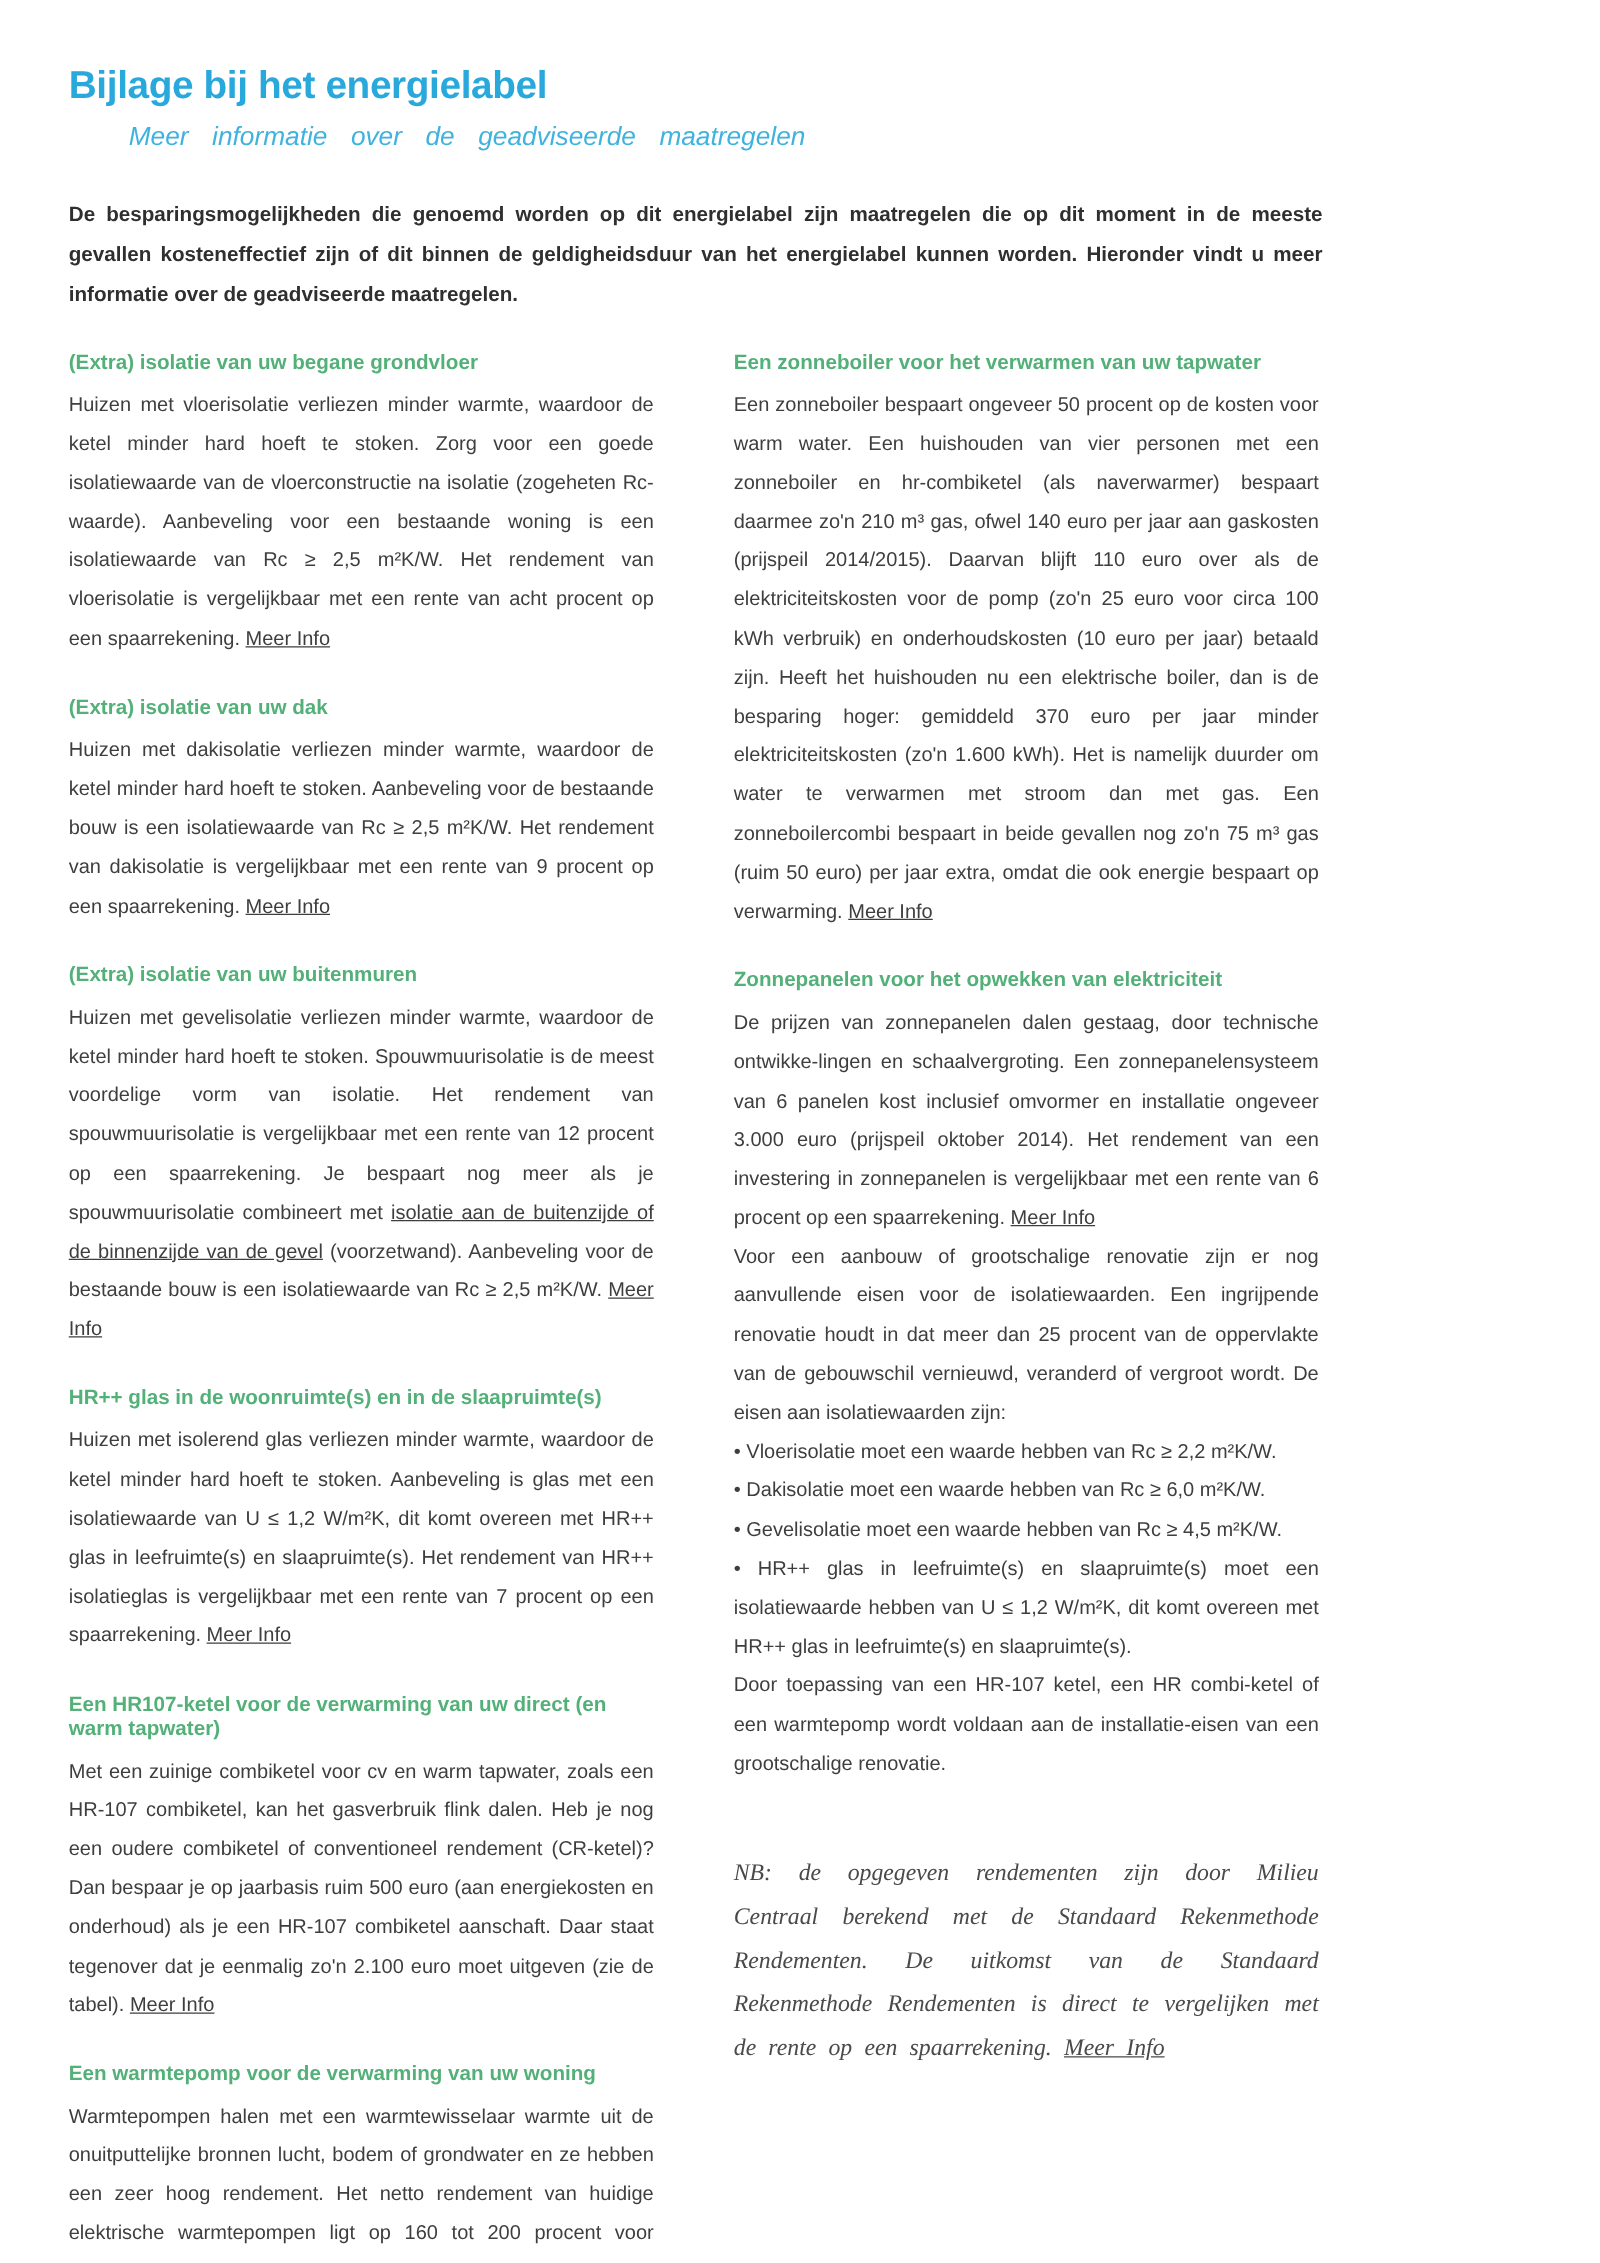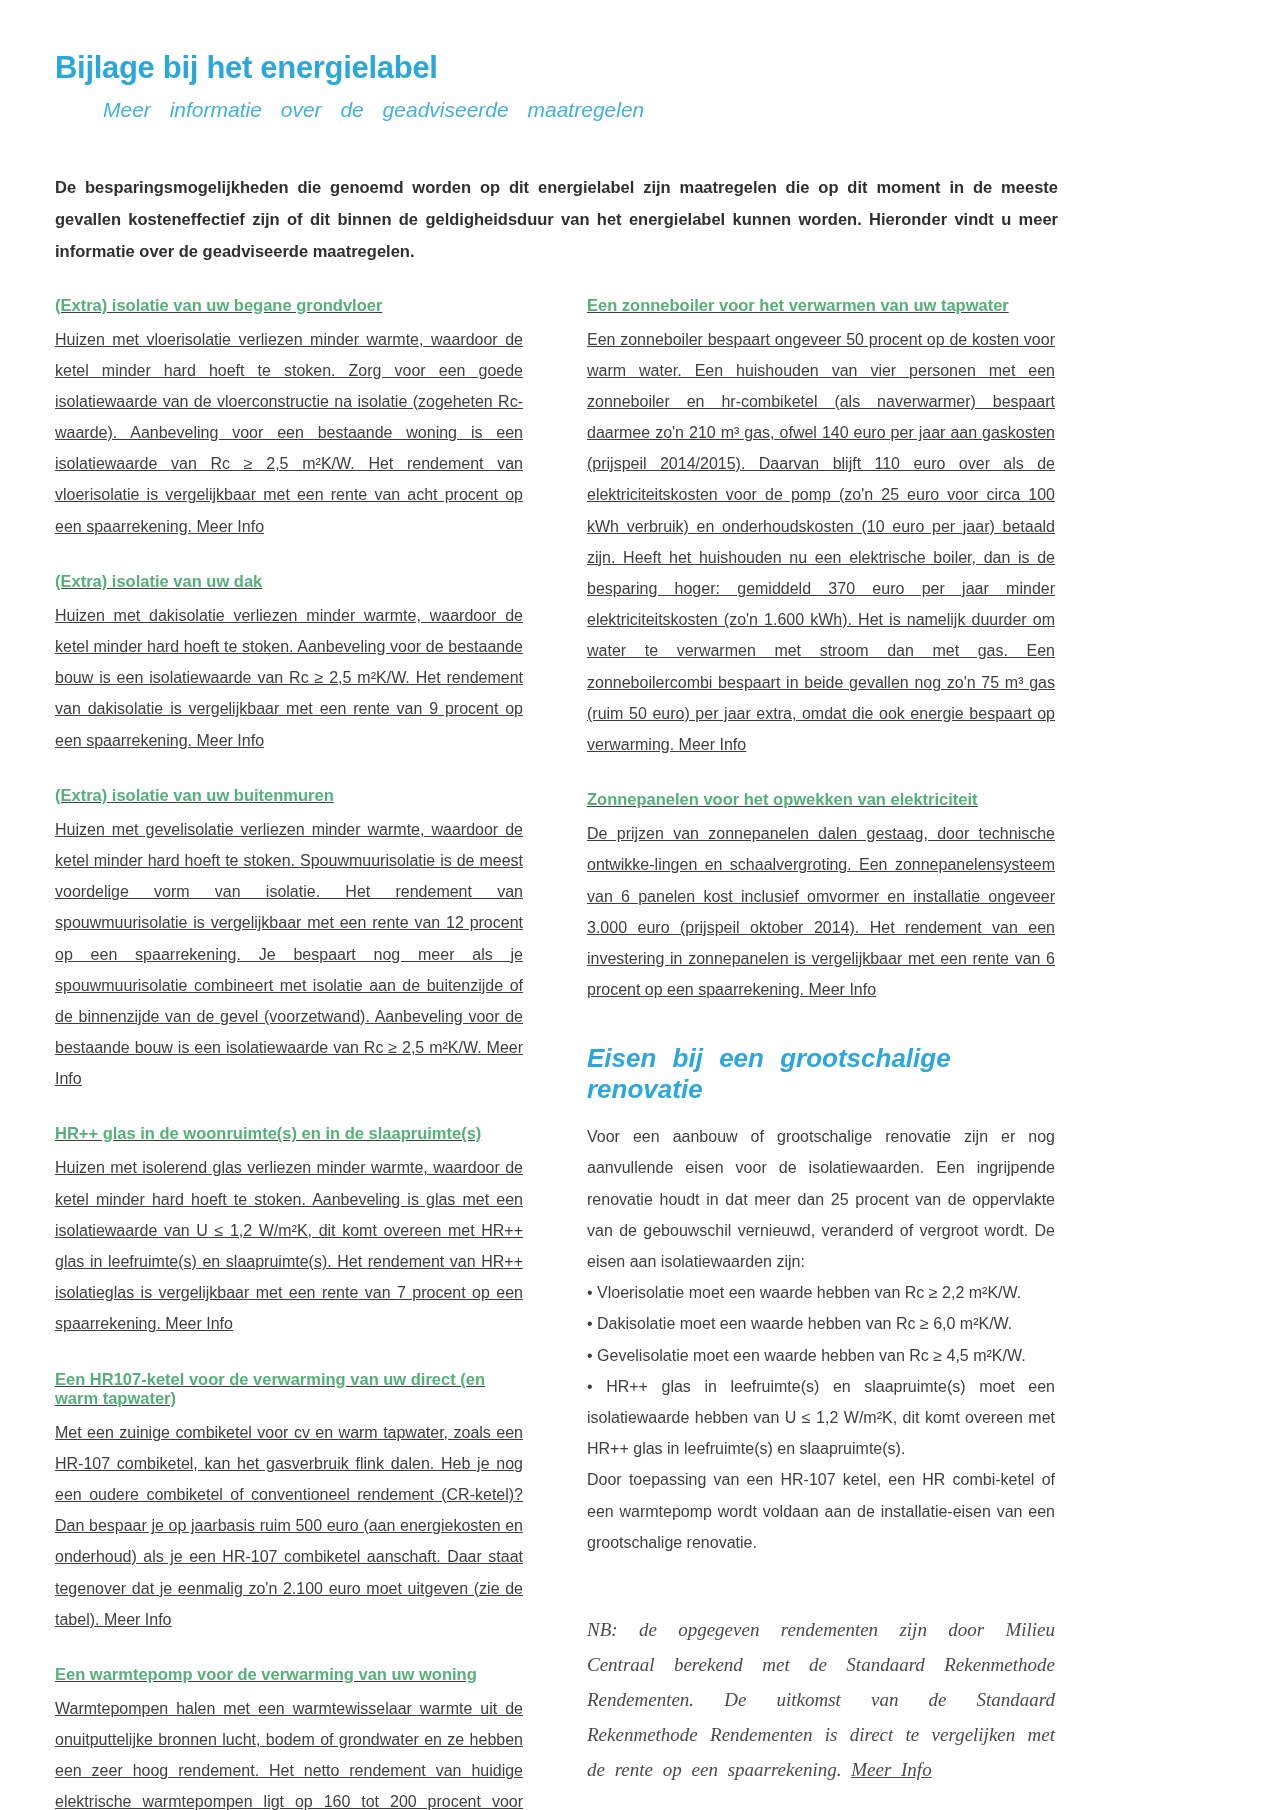--- a/index.html
+++ b/index.html
@@ -21,32 +21,32 @@
   .doc-subtitle {
     color: #3fb2de;
     font-size: 21px;
     font-style: italic;
     font-weight: 500;
     word-spacing: 13px;
     margin-top: 12px;
     margin-left: 48px;
   }
   .intro {
-    margin-top: 49px;
+    margin-top: 34px;
     font-weight: bold;
     color: #2f2f2f;
     font-size: 16.5px;
     line-height: 1.95;
     text-align: justify;
   }
 
   .cols { display: flex; gap: 64px; margin-top: 28px; }
   .col { width: 468px; }
 
-  .sec { margin-top: 30px; text-decoration: underline; }
+  .sec { margin-top: 30px; }
   .col .sec:first-child { margin-top: 0; }
   .sec-h {
     color: #53b078;
     font-size: 16.5px;
     font-weight: bold;
     margin-bottom: 9px;
   }
   .sec-p, .bullet, .reno-p {
     font-size: 16px;
     line-height: 1.95;
@@ -131,21 +131,20 @@
         <h3 class="sec-h">Een zonneboiler voor het verwarmen van uw tapwater</h3>
         <p class="sec-p"><span>Een zonneboiler bespaart ongeveer 50 procent op de kosten voor warm water. Een huishouden van vier personen met een zonneboiler en hr-combiketel (als naverwarmer) bespaart daarmee zo'n 210 m³ gas, ofwel 140 euro per jaar aan gaskosten (prijspeil 2014/2015). Daarvan blijft 110 euro over als de elektriciteitskosten voor de pomp (zo'n 25 euro voor circa 100 kWh verbruik) en onderhoudskosten (10 euro per jaar) betaald zijn. Heeft het huishouden nu een elektrische boiler, dan is de besparing hoger: gemiddeld 370 euro per jaar minder elektriciteitskosten (zo'n 1.600 kWh). Het is namelijk duurder om water te verwarmen met stroom dan met gas. Een zonneboilercombi bespaart in beide gevallen nog zo'n 75 m³ gas (ruim 50 euro) per jaar extra, omdat die ook energie bespaart op verwarming. </span><a class="mi">Meer Info</a></p>
       </div>
 
       <div class="sec">
         <h3 class="sec-h">Zonnepanelen voor het opwekken van elektriciteit</h3>
         <p class="sec-p"><span>De prijzen van zonnepanelen dalen gestaag, door technische ontwikke-lingen en schaalvergroting. Een zonnepanelensysteem van 6 panelen kost inclusief omvormer en installatie ongeveer 3.000 euro (prijspeil oktober 2014). Het rendement van een investering in zonnepanelen is vergelijkbaar met een rente van 6 procent op een spaarrekening. </span><a class="mi">Meer Info</a></p>
       </div>
 
       <div>
-        <h2 class="reno-h">Eisen bij een grootschalige renovatie</h2>
         <p class="reno-p">Voor een aanbouw of grootschalige renovatie zijn er nog aanvullende eisen voor de isolatiewaarden. Een ingrijpende renovatie houdt in dat meer dan 25 procent van de oppervlakte van de gebouwschil vernieuwd, veranderd of vergroot wordt. De eisen aan isolatiewaarden zijn:</p>
         <p class="bullet">• Vloerisolatie moet een waarde hebben van Rc ≥ 2,2 m²K/W.</p>
         <p class="bullet">• Dakisolatie moet een waarde hebben van Rc ≥ 6,0 m²K/W.</p>
         <p class="bullet">• Gevelisolatie moet een waarde hebben van Rc ≥ 4,5 m²K/W.</p>
         <p class="bullet">• HR++ glas in leefruimte(s) en slaapruimte(s) moet een isolatiewaarde hebben van U ≤ 1,2 W/m²K, dit komt overeen met HR++ glas in leefruimte(s) en slaapruimte(s).</p>
         <p class="reno-p">Door toepassing van een HR-107 ketel, een HR combi-ketel of een warmtepomp wordt voldaan aan de installatie-eisen van een grootschalige renovatie.</p>
       </div>
 
       <p class="nb"><span>NB: de opgegeven rendementen zijn door Milieu Centraal berekend met de Standaard Rekenmethode Rendementen. De uitkomst van de Standaard Rekenmethode Rendementen is direct te vergelijken met de rente op een spaarrekening. </span><a class="mi">Meer Info</a></p>
 

